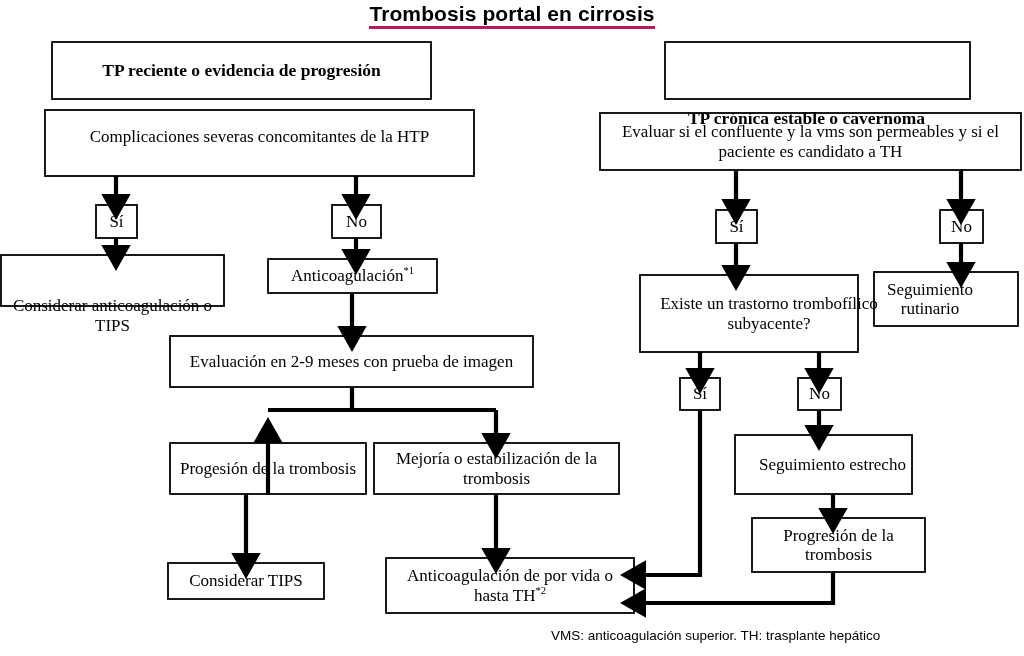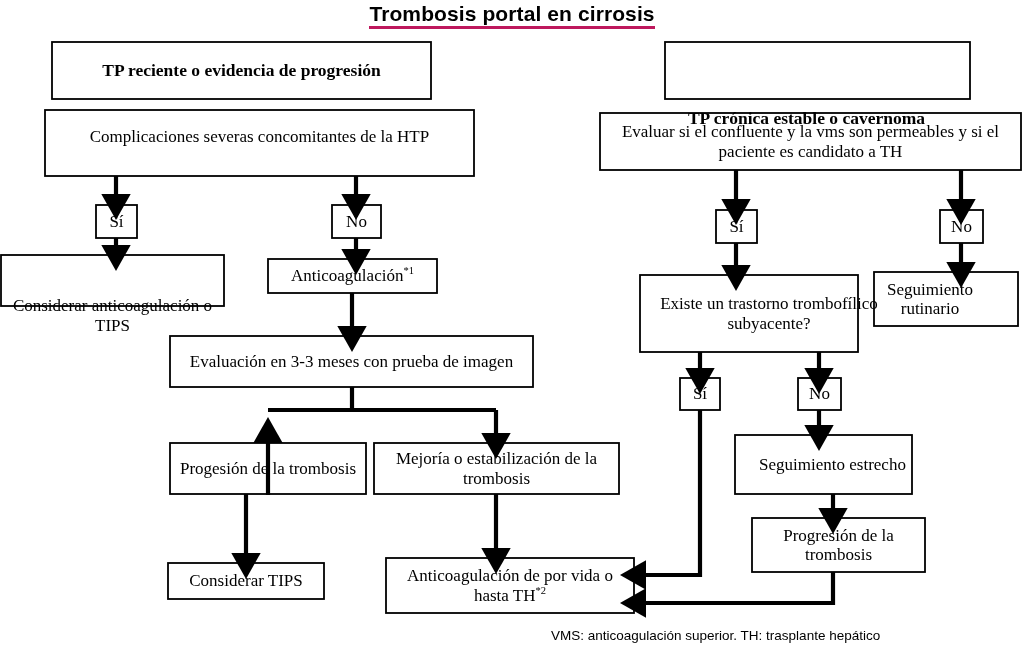--- a/index.html
+++ b/index.html
@@ -117,21 +117,21 @@
 
   <div class="node-text body" style="left:1px;top:255px;width:223px;height:51px;padding:0 6px;margin-top:35px;">
     <span>Considerar anticoagulación o TIPS</span>
   </div>
 
   <div class="node-text body" style="left:268px;top:259px;width:169px;height:34px;padding:0 6px;">
     <span><span>Anticoagulación</span><sup>*1</sup></span>
   </div>
 
   <div class="node-text body" style="left:170px;top:336px;width:363px;height:51px;padding:0 8px;">
-    <span>Evaluación en 3-3 meses con prueba de imagen</span>
+    <span>Evaluación en 2-9 meses con prueba de imagen</span>
   </div>
 
   <div class="node-text body" style="left:170px;top:443px;width:196px;height:51px;padding:0 6px;">
     <span>Progesión de la trombosis</span>
   </div>
 
   <div class="node-text body" style="left:374px;top:443px;width:245px;height:51px;padding:0 6px;">
     <span>Mejoría o estabilización de la trombosis</span>
   </div>
 

